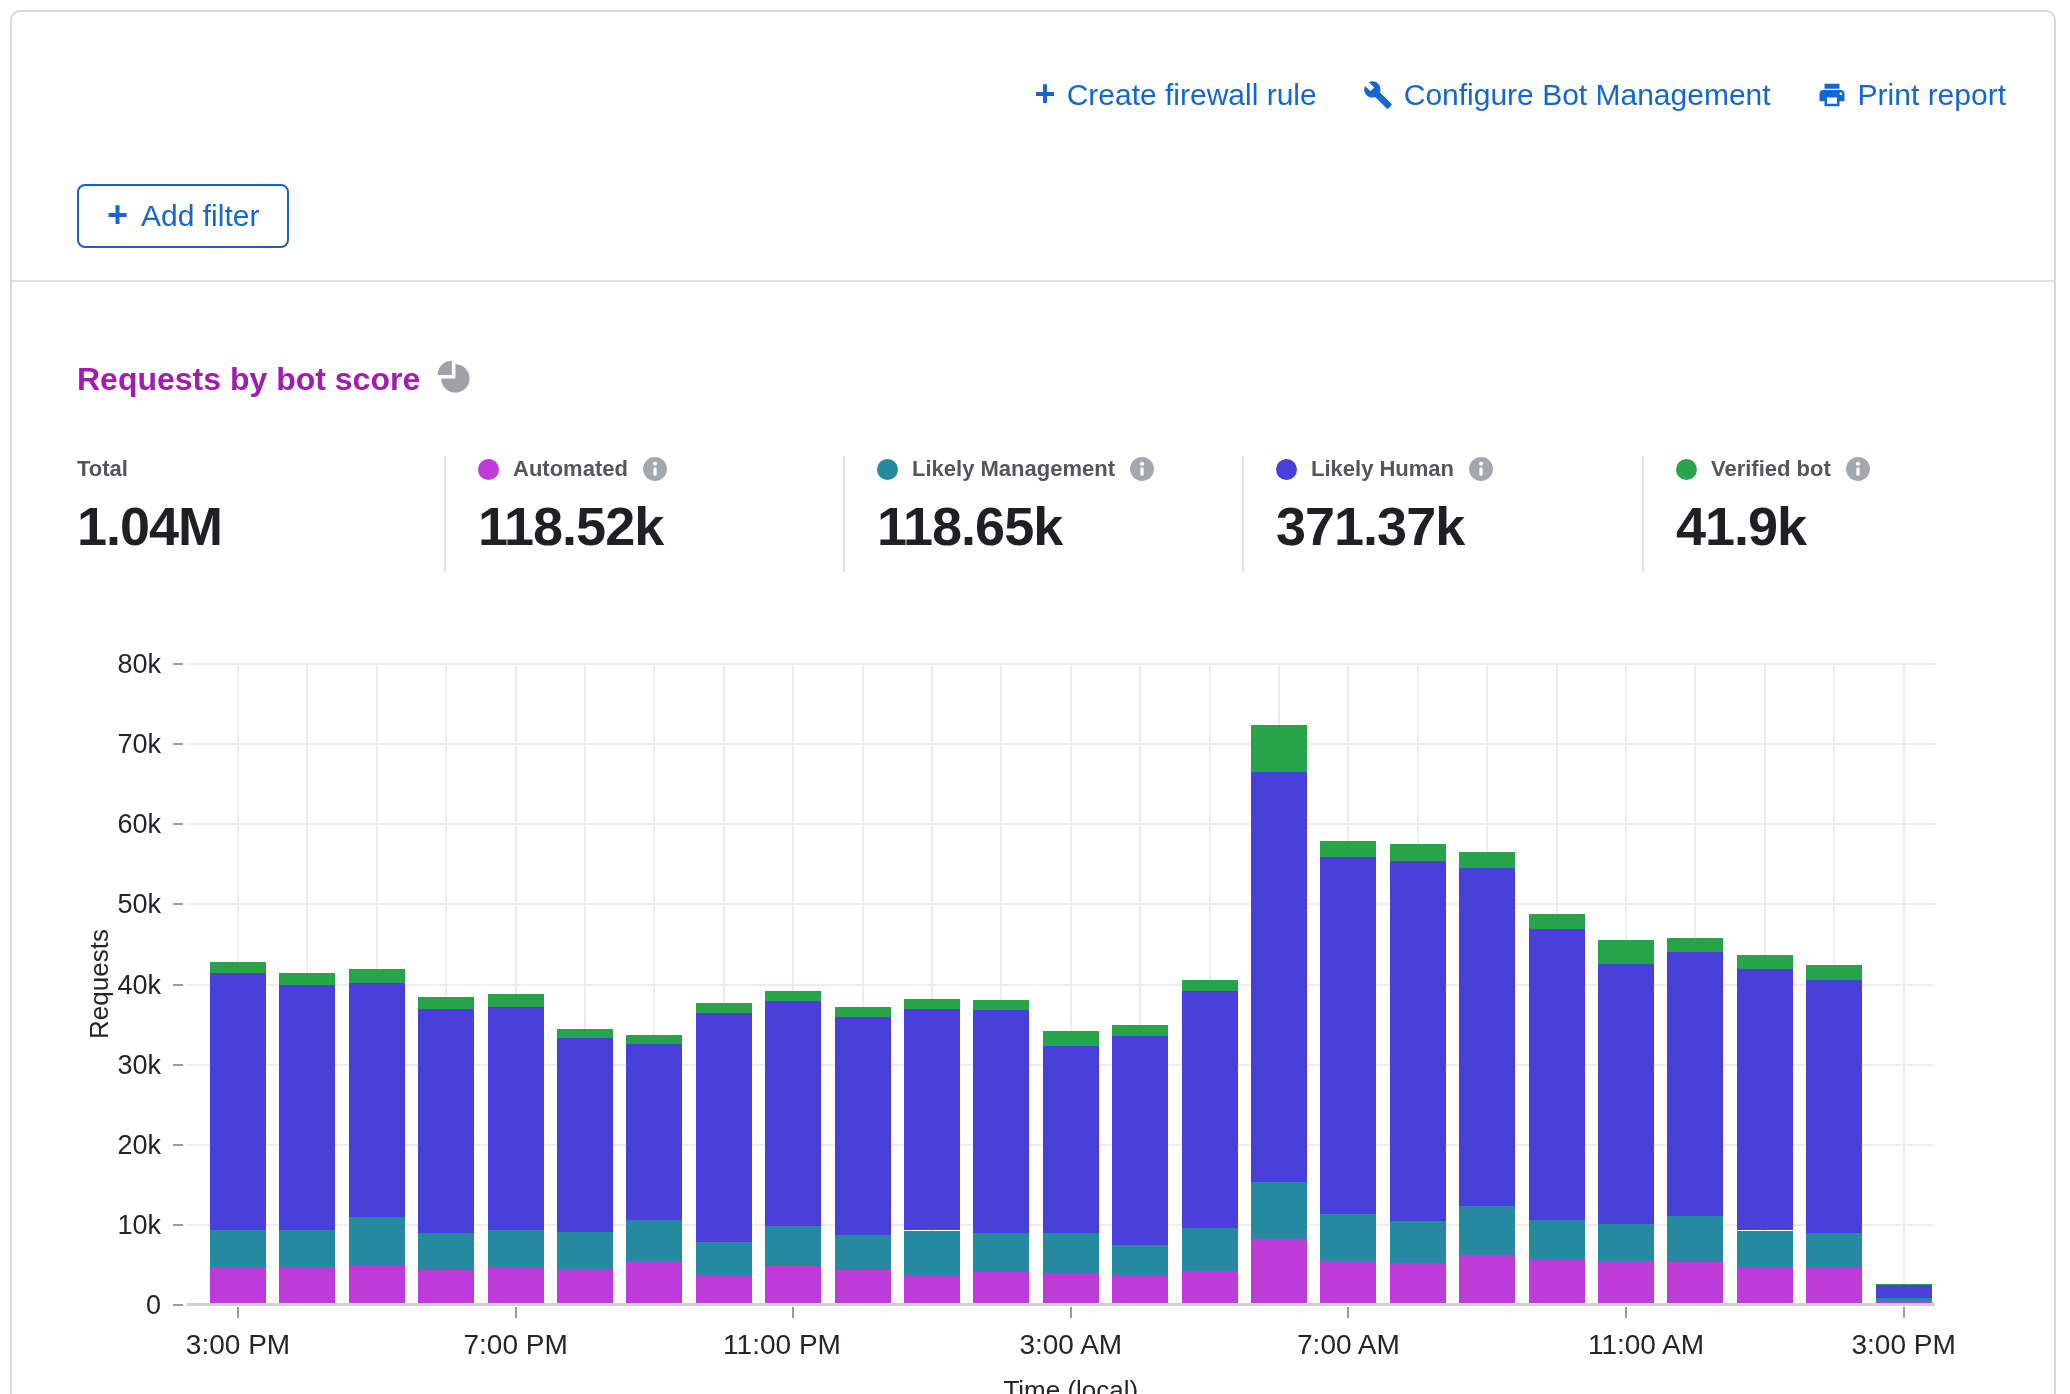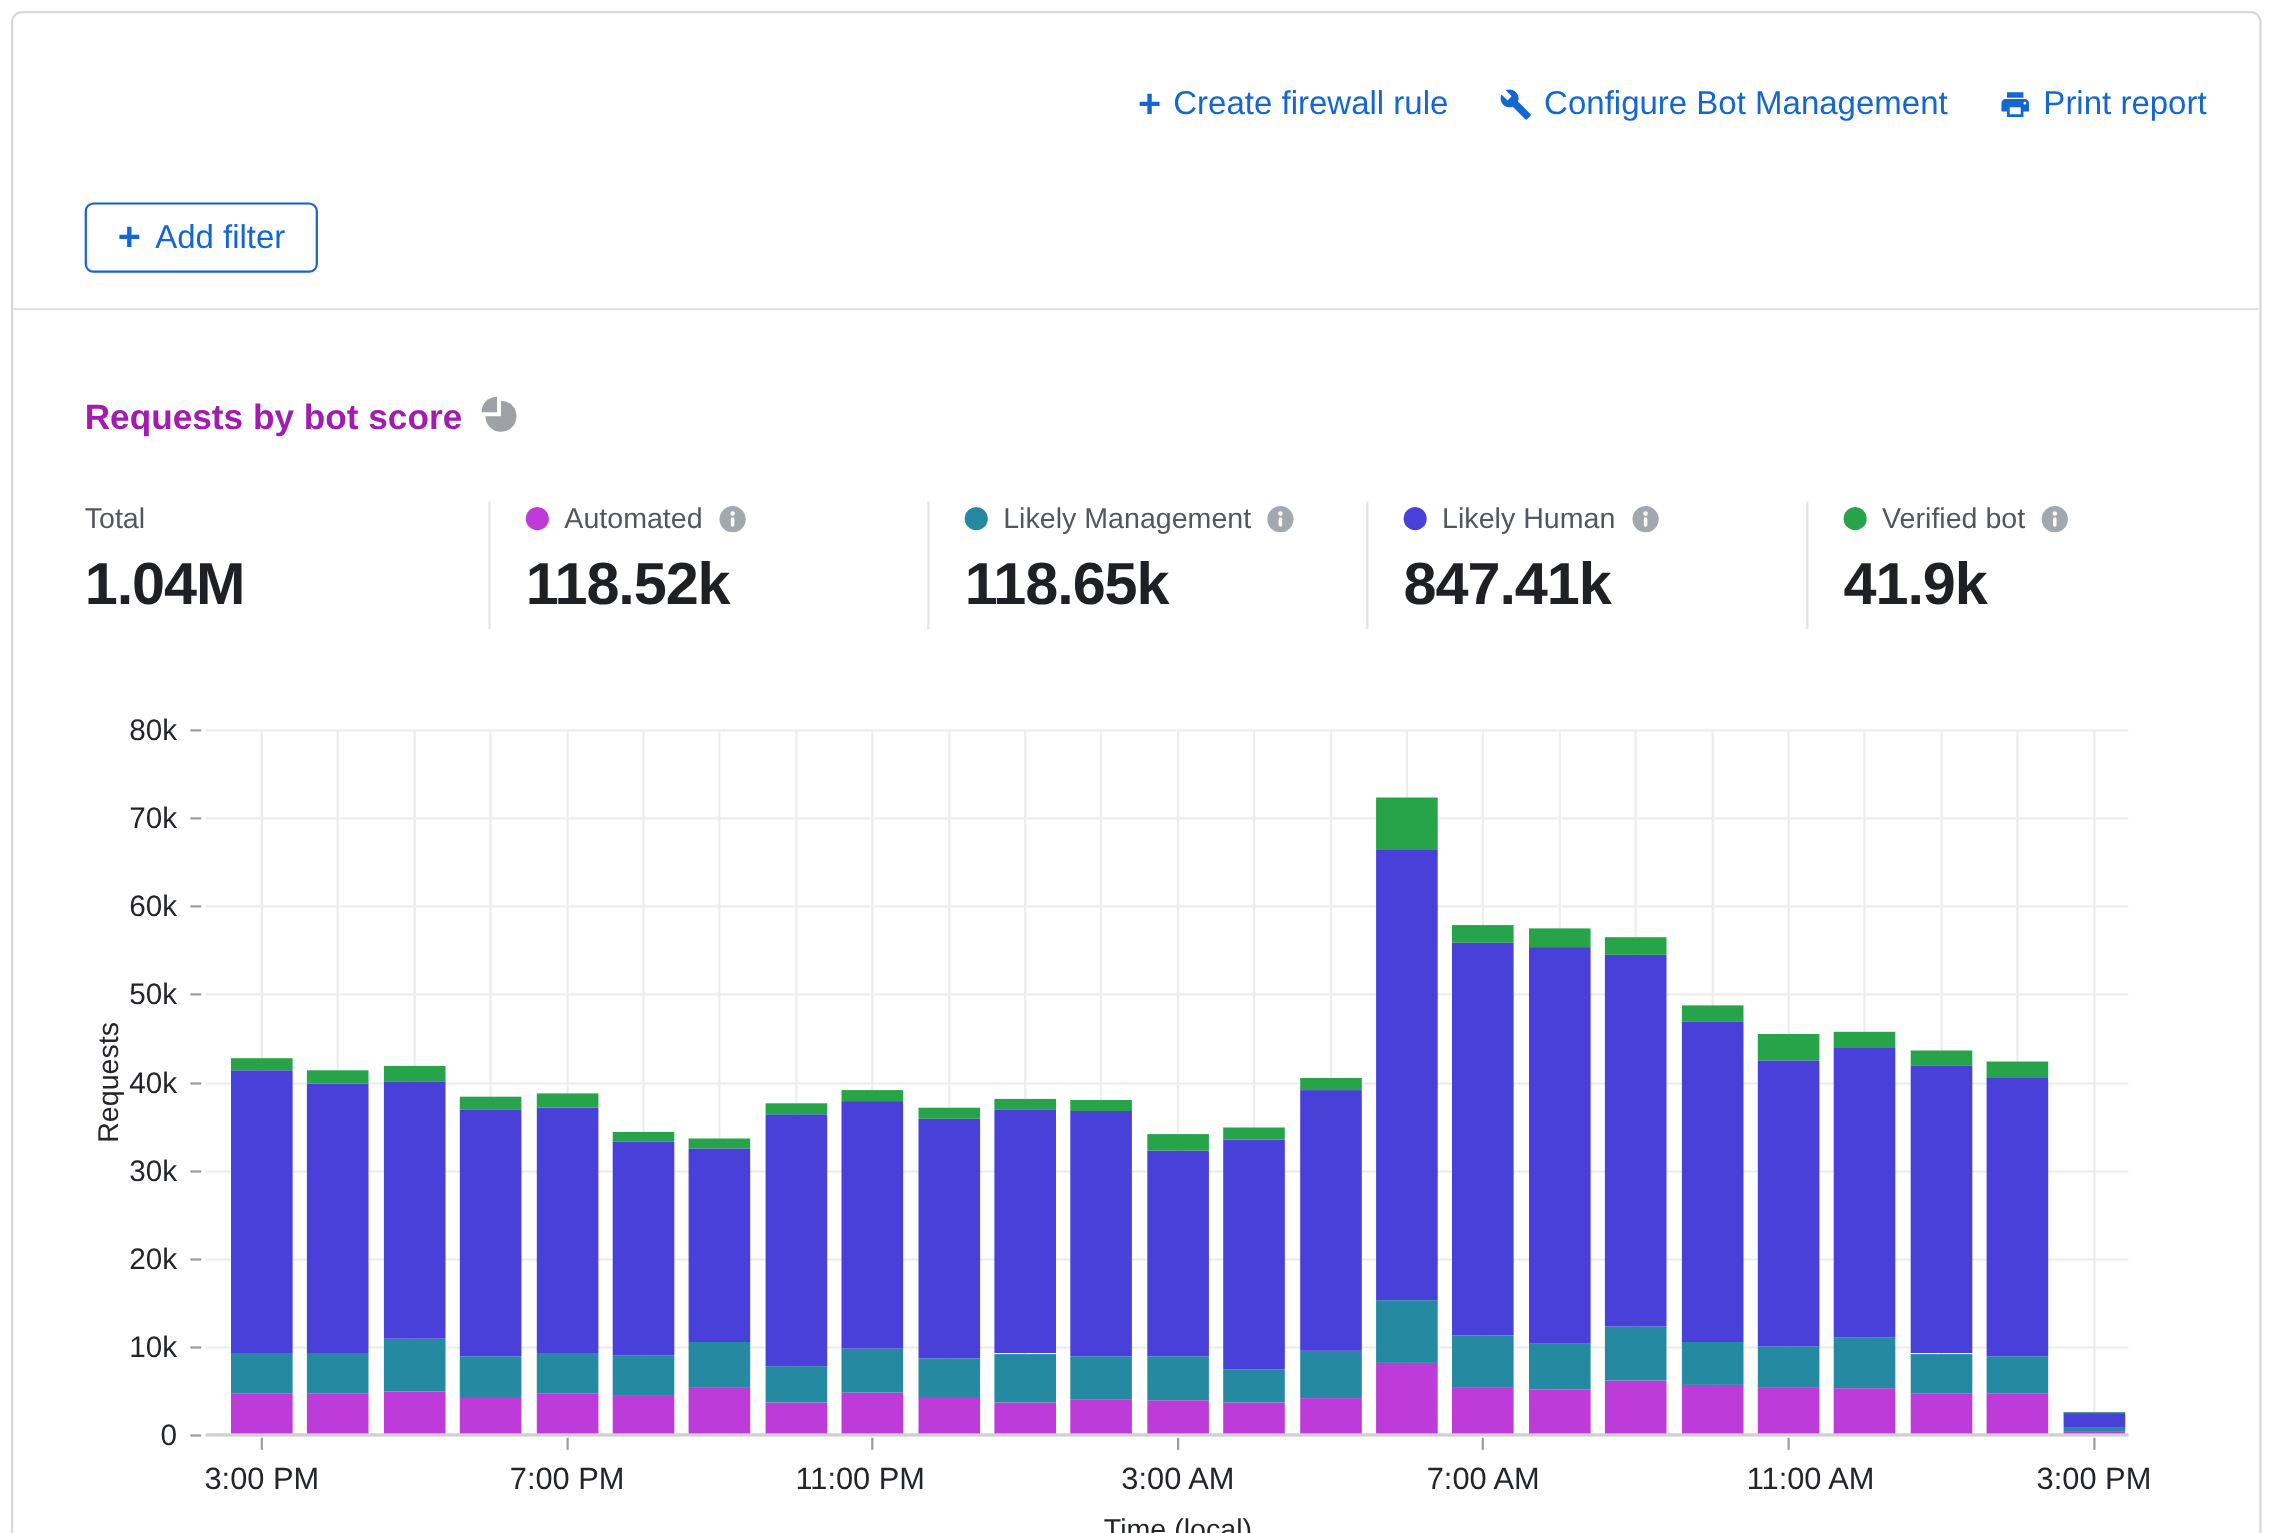--- a/index.html
+++ b/index.html
@@ -34,21 +34,21 @@
   }
   .caret{width:0;height:0;border-left:12px solid transparent;border-right:12px solid transparent;border-top:15px solid #5f6267;}
   .hdr-divider{position:absolute;left:0;right:0;top:268px;border-top:2px solid #e2e2e2;}
   
   .section-title-row{position:absolute;left:65px;top:348px;display:flex;align-items:center;gap:17px;}
   .section-title{font-size:32px;font-weight:700;color:#a21caf;margin:0;}
   
   .stats{position:absolute;left:0;top:438px;width:100%;height:140px;}
   .stat-divider{position:absolute;top:6px;height:116px;border-left:2px solid #e4e4e4;}
   .stat{position:absolute;top:6px;}
-  .stat-label{display:flex;align-items:center;gap:14px;font-size:26px;color:#53565a;}
+  .stat-label{display:flex;align-items:center;gap:14px;font-size:22px;color:#53565a;font-weight:bold;}
   .dot{width:21px;height:21px;border-radius:50%;flex:none;}
   .stat-value{margin-top:13px;font-size:54px;font-weight:700;color:#1e2023;letter-spacing:-1px;}
   .info-icon{display:inline-flex;}
   
   #plot{position:absolute;left:175px;top:652px;width:1748px;height:641px;}
   .gl-h{position:absolute;left:0;right:0;height:2px;background:#ededed;}
   .gl-v{position:absolute;top:0;bottom:0;width:2px;background:#ededed;}
   .baseline{position:absolute;left:0;right:0;bottom:-1px;height:3px;background:#d0d0d0;}
   .seg{position:absolute;}
   .ylab{position:absolute;left:-112px;width:86px;text-align:right;font-size:27px;color:#232529;transform:translateY(-50%);}
@@ -156,21 +156,21 @@
         <span class="dot dot-3" style="background: rgb(72, 64, 217);"></span>
         <span>Likely Human</span>
         <span class="info-icon">
           <svg width="26" height="26" viewBox="0 0 24 24">
               <circle cx="12" cy="12" r="11" fill="#a3a8ae"></circle>
               <circle cx="12" cy="7.2" r="1.9" fill="#fff"></circle>
               <rect x="10.5" y="10.3" width="3" height="8" rx="1.5" fill="#fff"></rect>
             </svg>
         </span>
       </div>
-      <div class="stat-value">847.41k</div>
+      <div class="stat-value">371.37k</div>
     </div>
 
     <div class="stat" style="left:1664px">
       <div class="stat-label">
         <span class="dot dot-4" style="background: rgb(39, 164, 73);"></span>
         <span>Verified bot</span>
         <span class="info-icon">
           <svg width="26" height="26" viewBox="0 0 24 24">
               <circle cx="12" cy="12" r="11" fill="#a3a8ae"></circle>
               <circle cx="12" cy="7.2" r="1.9" fill="#fff"></circle>

